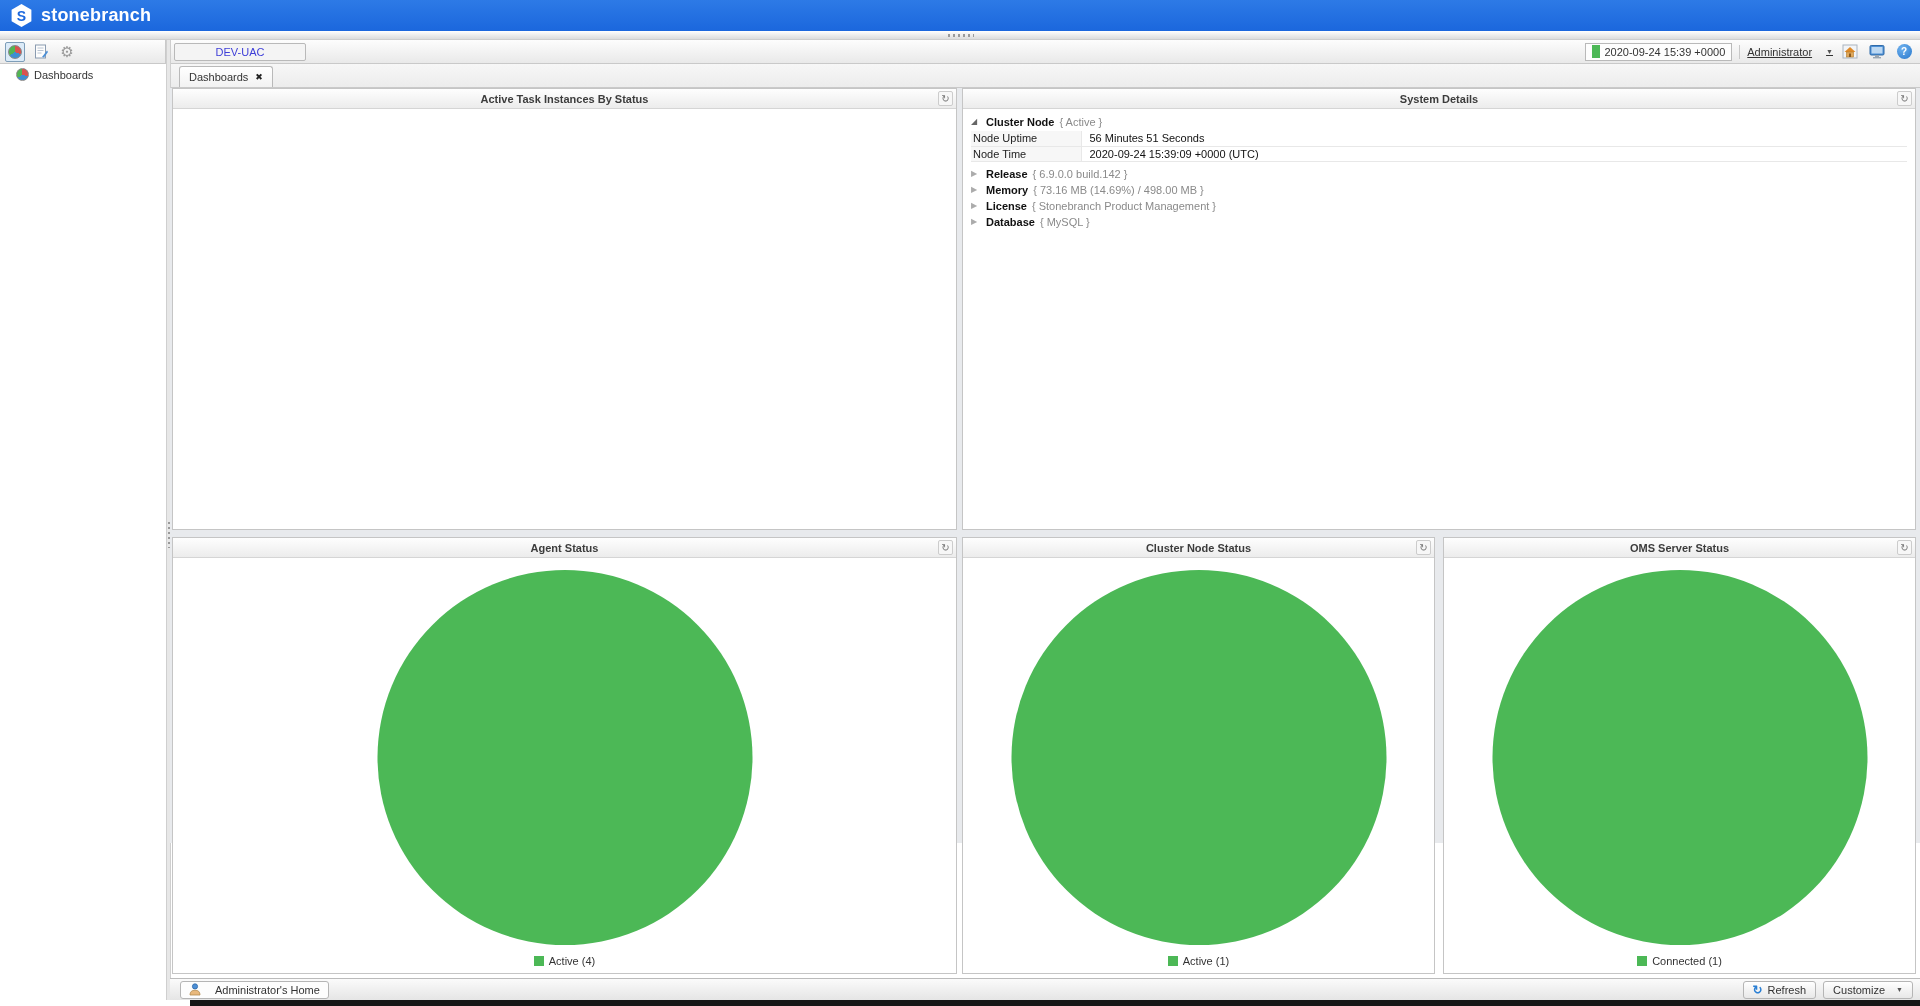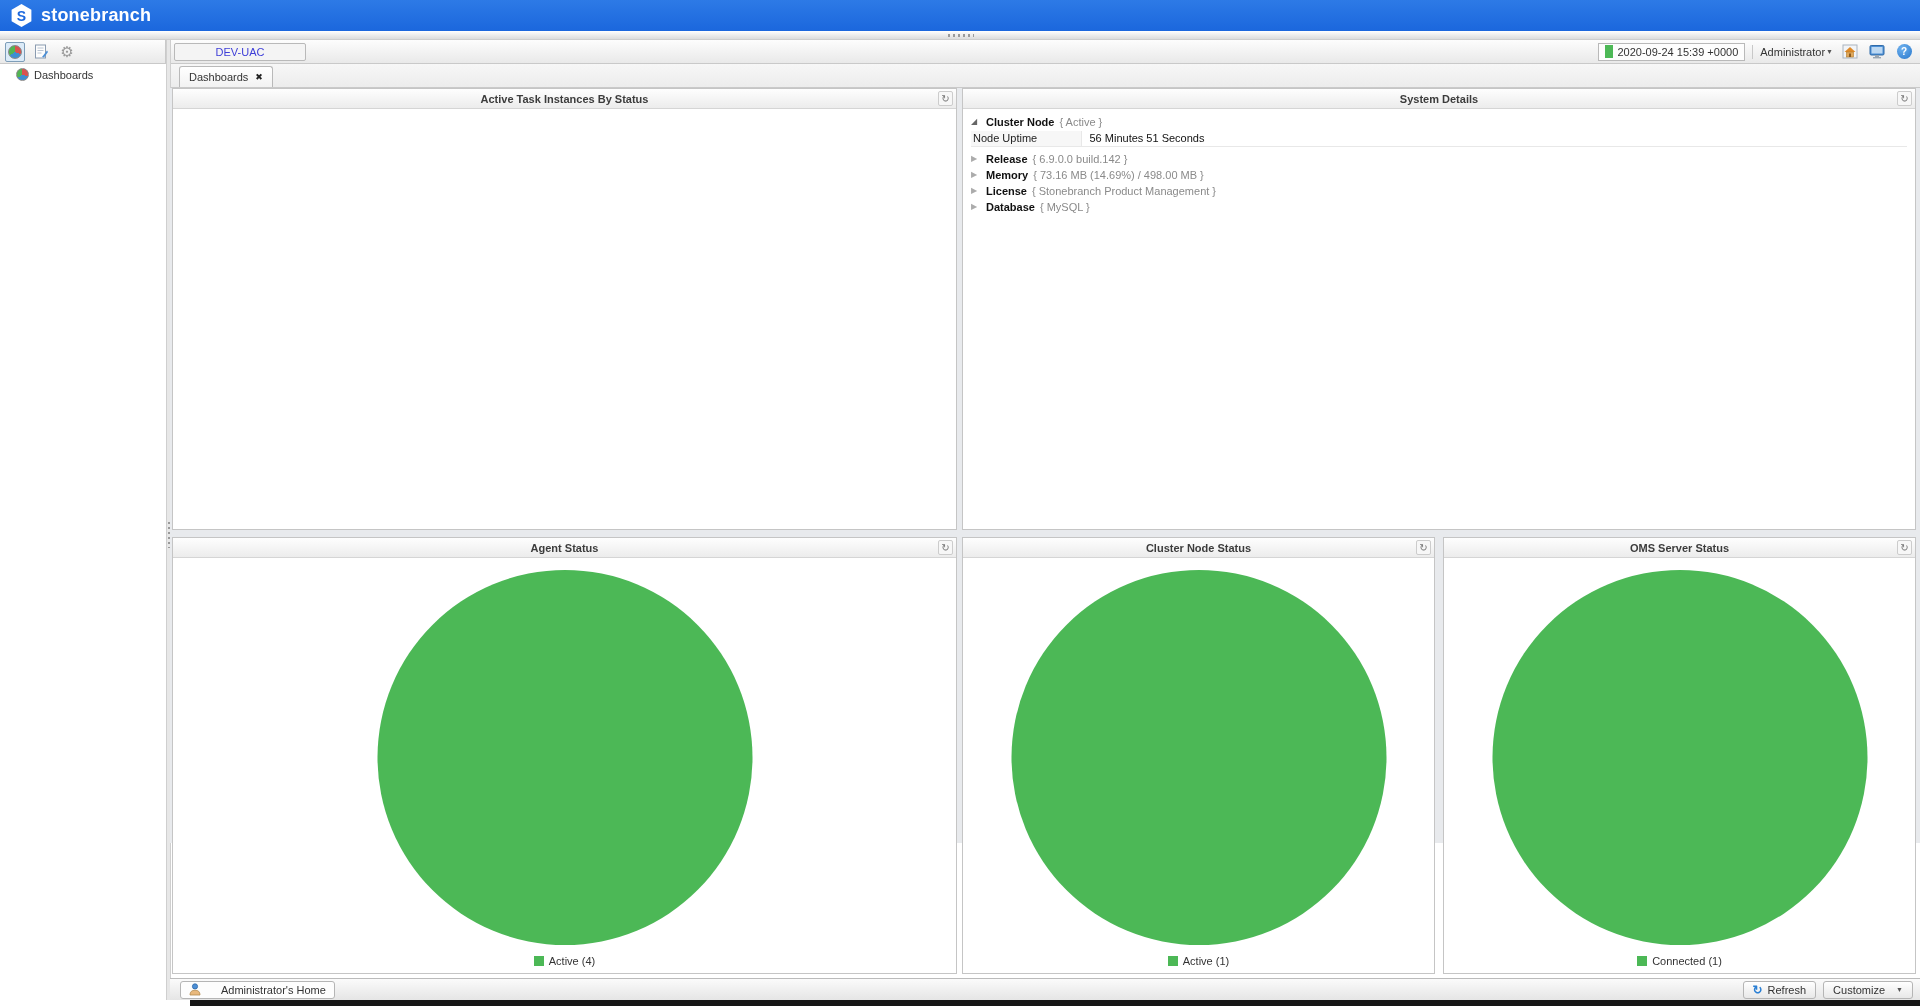--- a/index.html
+++ b/index.html
@@ -29,21 +29,21 @@
   .pie-mini { width:14px; height:14px; border-radius:50%;
     background:conic-gradient(#d9534f 0 110deg,#3f8ed0 110deg 235deg,#53b552 235deg 360deg); border:1px solid #888; }
   .gear-glyph { font-size:15px; color:#9a9a9a; line-height:1; }
   .env-box { margin-left:8px; width:132px; height:18px; border:1px solid #b9b9b9; border-radius:2px;
     background:#f4f4f4; display:flex; align-items:center; justify-content:center; color:#3d3dd8; font-size:11px; }
   .tb-spacer { flex:1; }
   .tb-right { display:flex; align-items:center; gap:7px; padding-right:6px; }
   .time-box { display:flex; align-items:center; gap:4px; border:1px solid #b9b9b9; background:#fdfdfd; padding:1px 6px; height:18px; }
   .status-sq { width:8px; height:13px; background:#4cb856; display:inline-block; }
   .tb-sep { width:1px; height:14px; background:#c8c8c8; }
-  .user-menu { display:flex; align-items:center; gap:1px; }
+  .user-menu { display:flex; align-items:center; gap:14px;text-decoration:underline; }
   .dd-arrow { font-size:7px; color:#555; }
   .help-circle { width:15px; height:15px; border-radius:50%; background:radial-gradient(circle at 35% 30%,#6fb2ef,#2877cc);
     color:#fff; font-weight:bold; font-size:10px; display:flex; align-items:center; justify-content:center; }
 
   
   .sidebar { position:absolute; left:0; top:64px; width:166px; height:936px; background:#fff; }
   .tree-item { display:flex; align-items:center; gap:5px; padding:4px 0 0 16px; }
   .v-splitter { position:absolute; left:166px; top:40px; width:5px; height:960px; background:#e7e7e7;
     border-left:1px solid #cfcfcf; border-right:1px solid #cfcfcf; }
   .v-grip { position:absolute; left:1px; top:482px; width:2px; height:26px;
@@ -88,21 +88,21 @@
   
   .pie { position:absolute; left:50%; transform:translateX(-50%); top:12px; width:375px; height:375px;
     border-radius:50%; background:#4cb856; }
   .legend { position:absolute; bottom:6px; width:100%; text-align:center; }
   .legend-sq { display:inline-block; width:10px; height:10px; background:#4cb856; vertical-align:-1px; margin-right:5px; }
 
   
   .bottombar { position:absolute; left:170px; top:978px; width:1750px; height:22px;
     background:linear-gradient(180deg,#fbfbfb,#e5e5e5); border-top:1px solid #bbb; display:flex; align-items:center; }
   .home-tab { margin-left:10px; height:18px; background:#fdfdfd; border:1px solid #b5b5b5; border-radius:3px;
-    display:flex; align-items:center; gap:20px; padding:0 8px; }
+    display:flex; align-items:center; gap:14px; padding:0 8px; }
   .bb-spacer { flex:1; }
   .bb-btn { height:18px; border:1px solid #b5b5b5; border-radius:3px; background:linear-gradient(180deg,#ffffff,#e8e8e8);
     display:flex; align-items:center; gap:5px; padding:0 9px; margin-right:7px; }
   .refresh-blue { color:#2a7fd4; font-weight:bold; font-size:12px; line-height:1; }
   .bb-btn .dd-arrow { margin-left:6px; }
   .black-strip { position:absolute; left:190px; top:1000px; width:1730px; height:6px; background:#161616; }
 
   svg { display:block; }
 </style>
 </head>
@@ -216,20 +216,24 @@
         <div class="sd-section">
           <span class="sd-expander">◢</span>
           <span class="sd-label">Cluster Node</span>
           <span class="sd-value">{ Active }</span>
         </div>
         <table class="sd-table">
           <tbody>
           <tr>
             <td class="k">Node Uptime</td>
             <td class="v">56 Minutes 51 Seconds</td>
+          </tr>
+          <tr>
+            <td class="k">Node Time</td>
+            <td class="v">2020-09-24 15:39:09 +0000 (UTC)</td>
           </tr>
         </tbody>
           </table>
         <div class="sd-collapsed-list">
           <div class="sd-section">
             <span class="sd-expander closed">▶</span>
             <span class="sd-label">Release</span>
             <span class="sd-value">{ 6.9.0.0 build.142 }</span>
           </div>
           <div class="sd-section">

